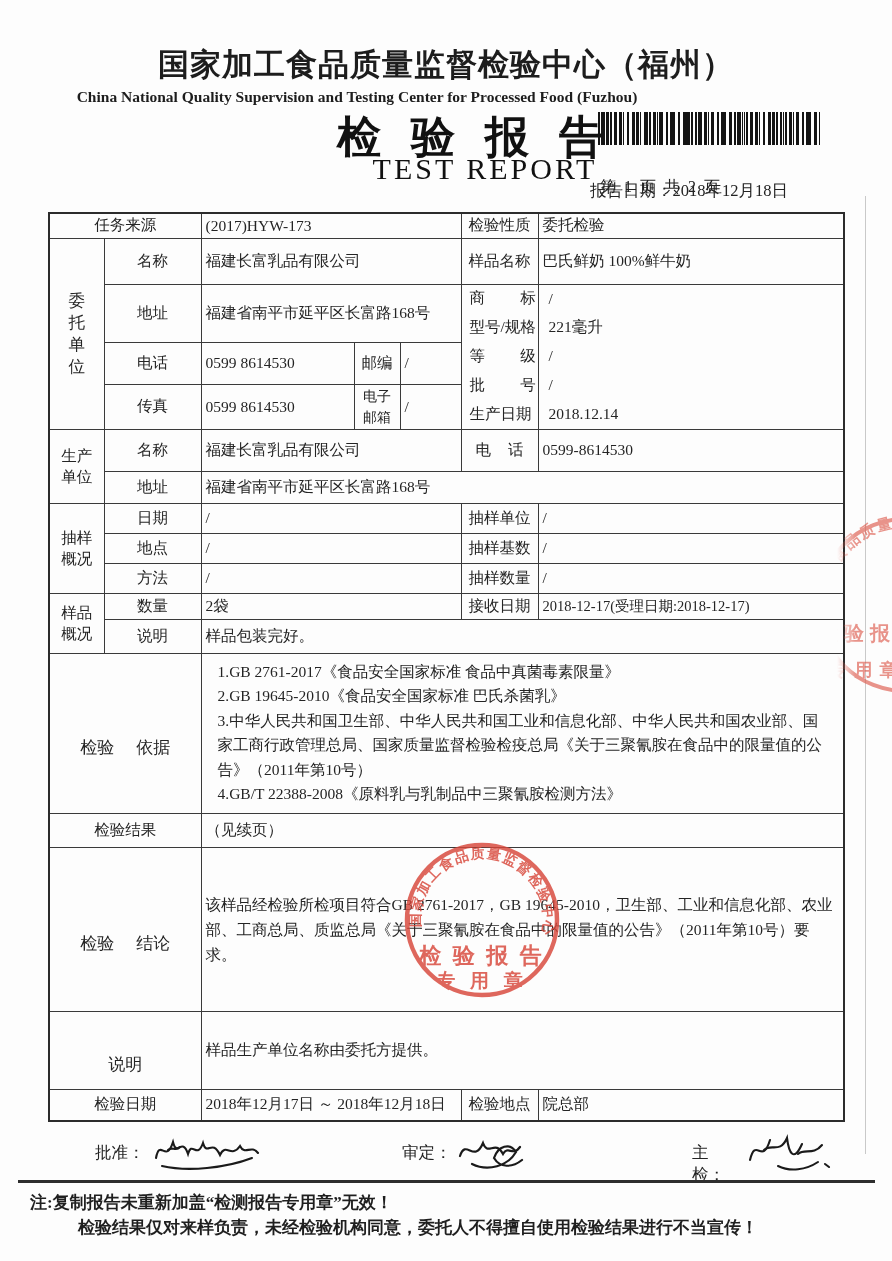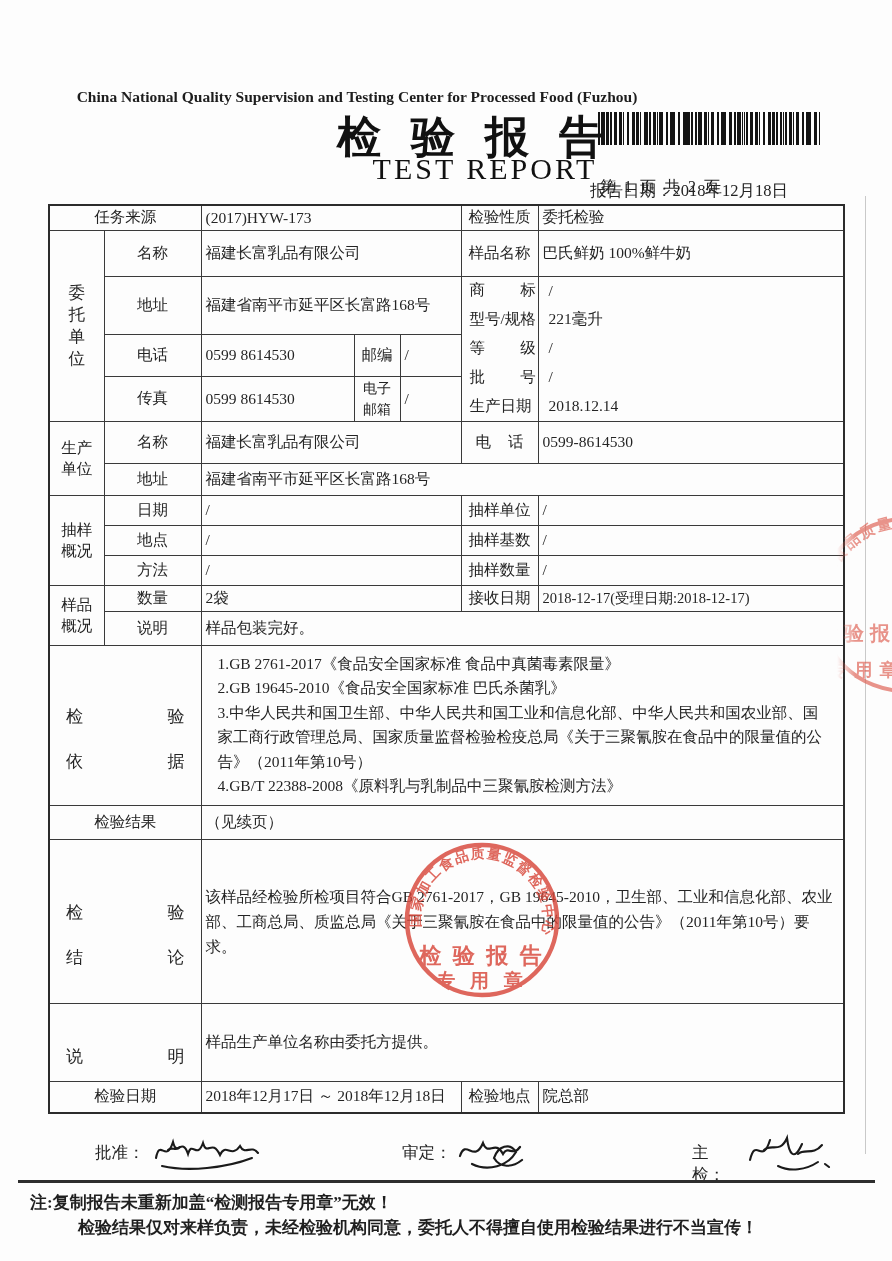--- a/index.html
+++ b/index.html
@@ -16,30 +16,30 @@
   .title-en{left:90px;width:790px;top:152px;text-align:center;font-size:30px;font-weight:normal;letter-spacing:3px;color:#111;}
   .barcode{left:598px;top:112px;width:222px;height:33px;
     background:
       repeating-linear-gradient(90deg,#141414 0 2px,transparent 2px 4px,#141414 4px 7px,transparent 7px 8px,#141414 8px 9px,transparent 9px 12px,#141414 12px 14px,transparent 14px 17px),
       repeating-linear-gradient(90deg,transparent 0 3px,#141414 3px 4px,transparent 4px 9px,#141414 9px 11px,transparent 11px 13px);}
   .pageinfo{left:600px;top:153px;font-size:16px;letter-spacing:2px;margin-top:24px;}
   .repno{left:45px;top:180px;font-size:16.5px;}
   .repdate{left:590px;top:180px;font-size:16.5px;}
 
   
-  table.rpt{position:absolute;left:48px;top:204px;border-collapse:collapse;table-layout:fixed;width:795px;
+  table.rpt{position:absolute;left:48px;top:212px;border-collapse:collapse;table-layout:fixed;width:795px;
     font-size:15.5px;color:#242424;}
   table.rpt td{border:1px solid #3a3a3a;padding:1px 4px;vertical-align:middle;overflow:hidden;}
   table.rpt{border:2.5px solid #2c2c2c;}
   td.c{text-align:center;padding:1px 2px;}
   td.v{padding-left:10px;}
   .spread{text-align:justify;text-align-last:justify;}
   .vstack{display:flex;flex-direction:column;align-items:center;justify-content:space-evenly;height:100%;font-size:16.5px;}
   .twoline{line-height:21px;text-align:center;}
-  .biglab{display:flex;flex-direction:column;justify-content:center;gap:22px;height:100%;padding:0 16px;font-size:17px;margin-top:28px;}
+  .biglab{display:flex;flex-direction:row;justify-content:center;gap:22px;height:100%;padding:0 16px;font-size:17px;margin-top:28px;}
   .biglab div{text-align:justify;text-align-last:justify;}
   .stack{display:grid;grid-auto-rows:28.8px;align-items:center;height:144px;}
   .stack>div{white-space:nowrap;font-family:Liberation Serif, serif;}
   .basis-cell{vertical-align:middle;margin-left:10px;}
   .basis-lines{padding:4px 8px 4px 12px;line-height:24.5px;}
   .concl{padding:34px 10px 8px 12px;line-height:25px;vertical-align:top;}
   .smallv{font-size:14.5px;}
   td.vc{vertical-align:middle;}
 
   
@@ -55,20 +55,21 @@
   .edge-line{left:865px;top:196px;width:1px;height:958px;background:#c9c9c9;}
   .edge-stamp{left:795px;top:500px;
     -webkit-mask-image:linear-gradient(90deg,transparent 0 42px,rgba(0,0,0,.95) 60px);
     mask-image:linear-gradient(90deg,transparent 0 42px,rgba(0,0,0,.95) 60px);}
 </style>
 </head>
 <body>
 
 <div class="page">
 
+  <div class="abs org-cn">国家加工食品质量监督检验中心（福州）</div>
   <div class="abs org-en">China National Quality Supervision and Testing Center for Processed Food (Fuzhou)</div>
   <div class="abs title-cn">检验报告</div>
   <div class="abs title-en">TEST REPORT</div>
   <div class="abs barcode"></div>
   <div class="abs pageinfo">第 1 页  共 2 页</div>
   <div class="abs repdate"><span>报告日期：</span><span>2018年12月18日</span></div>
 
   <table class="rpt">
     <colgroup>
         <col style="width:55px">

